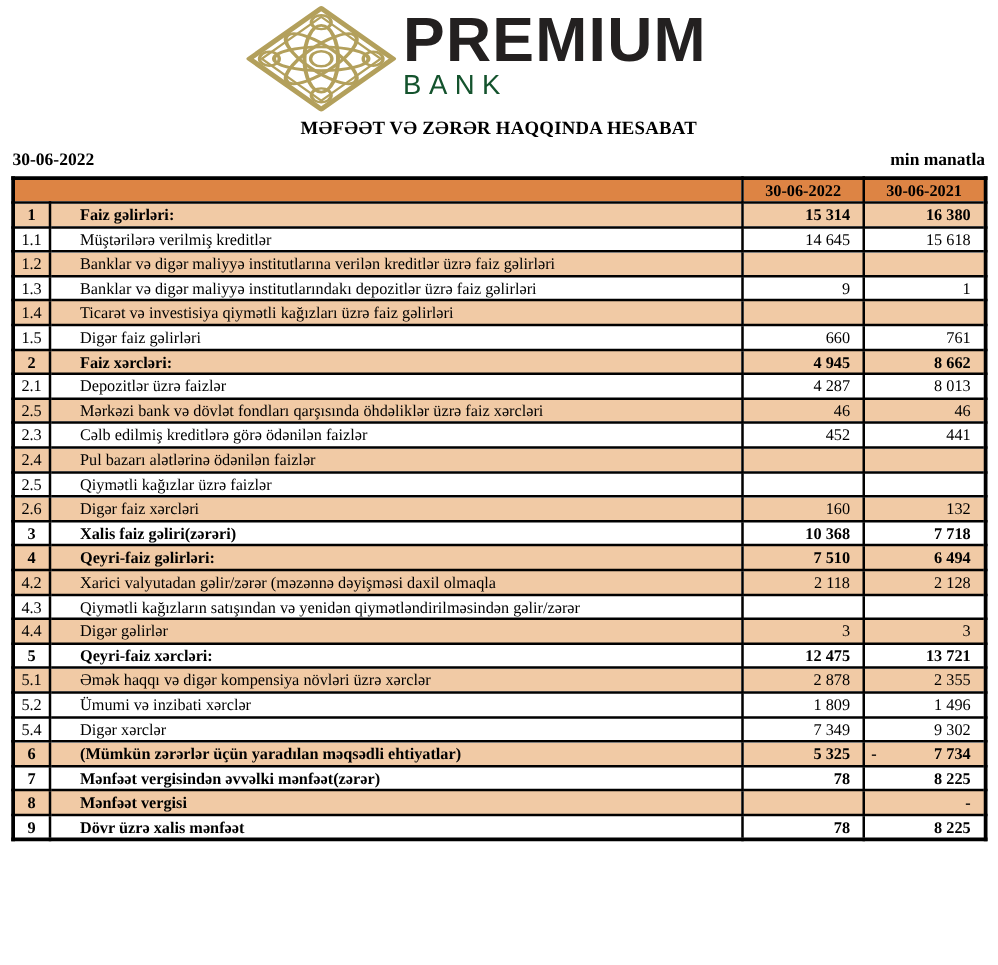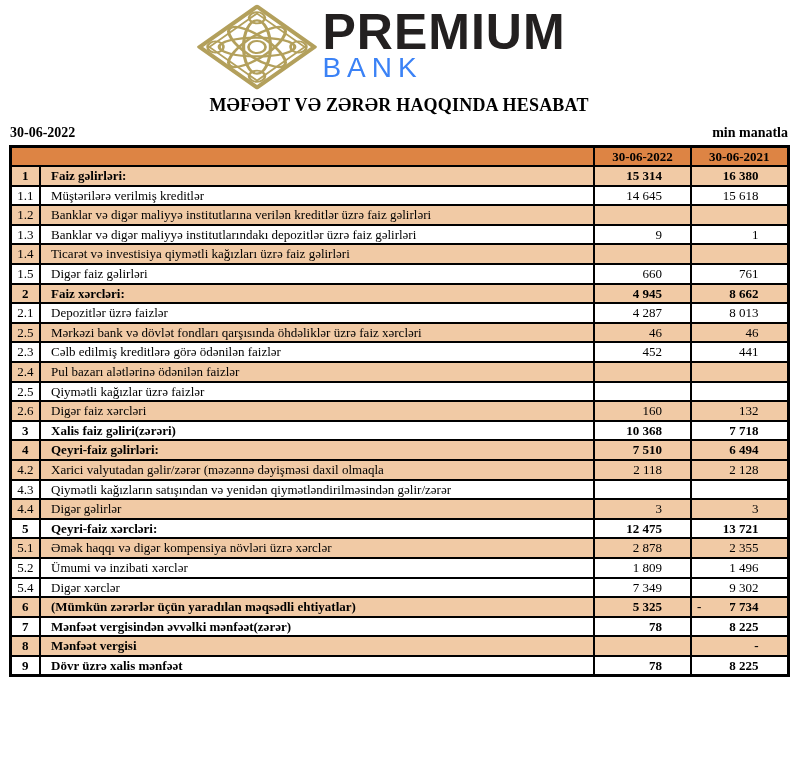--- a/index.html
+++ b/index.html
@@ -26,26 +26,26 @@
   .knot{display:inline-block;width:122px;height:86px;}
   .knot svg{width:100%;height:100%;display:block;}
   .brand{display:flex;flex-direction:column;margin-left:4px;}
   .brand-premium{
     font-family:"Liberation Sans", sans-serif;
     font-weight:bold;font-size:50px;line-height:42px;
     letter-spacing:1px;color:var(--ink);
   }
   .brand-bank{
     font-family:"Liberation Sans", sans-serif;
-    font-weight:normal;font-size:28px;line-height:30px;
-    letter-spacing:6px;color:#3b82f6;
+    font-weight:normal;font-size:22px;line-height:30px;
+    letter-spacing:6px;color:#14532d;
   }
   
   .title{
-    text-align:center;font-weight:bold;font-size:18px;
+    text-align:center;font-weight:bold;font-size:15px;
     margin-top:3px;letter-spacing:0.2px;
   }
   .meta{
     display:flex;justify-content:space-between;align-items:flex-end;
     padding:0 10px;margin-top:9px;
     font-weight:bold;font-size:14px;
   }
   
   table{
     width:778px;margin:4px auto 0 auto;
@@ -59,22 +59,22 @@
     padding:0;overflow:hidden;white-space:nowrap;
     vertical-align:middle;
   }
   tr.head td{
     background:var(--orange);
     font-weight:bold;text-align:center;
   }
   tr.sh td{background:var(--peach);}
   tr.b td{font-weight:bold;}
   .num{text-align:center;}
-  .lbl{padding-left:10px;}
-  .val{text-align:right;padding-right:28px;}
+  .lbl{padding-left:23px;}
+  .val{text-align:right;padding-right:10px;}
   .prefix{float:left;padding-left:5px;}
 </style>
 </head>
 <body>
 
 <div class="logo-row">
   <span class="knot">
     <svg viewBox="0 0 100 100" preserveAspectRatio="none" aria-hidden="true">
       <g fill="none" stroke="#B3A05C">
         <polygon points="50,3 97,50 50,97 3,50" stroke-width="4" stroke-linejoin="round"></polygon>

